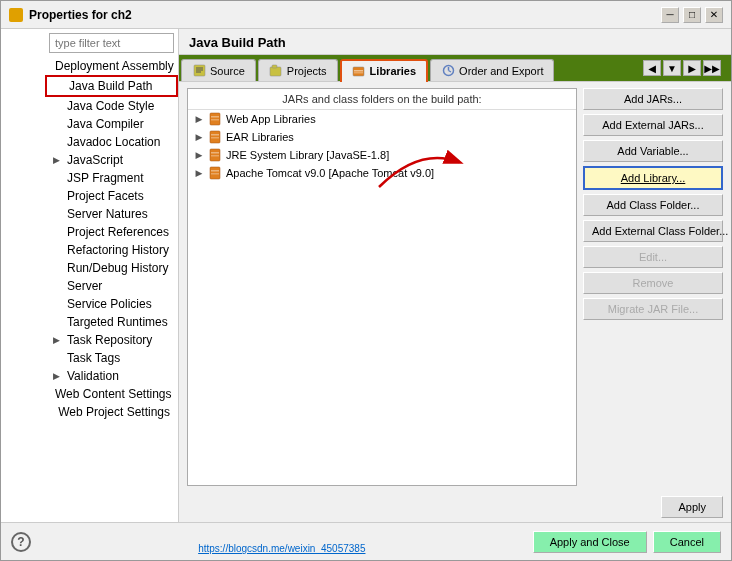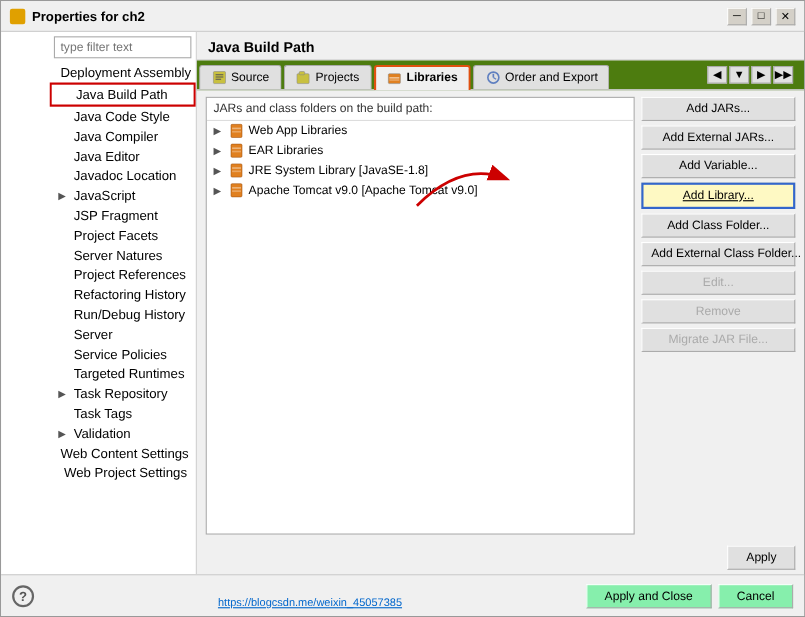--- a/index.html
+++ b/index.html
@@ -180,20 +180,21 @@
       display: flex;
       flex: 1;
       padding: 6px 8px;
       gap: 6px;
     }
     .libraries-panel {
       flex: 1;
       border: 1px solid #aaa;
       background: #fff;
       overflow-y: auto;
+      text-align: center;
     }
     .lib-desc {
       padding: 4px 6px;
       font-size: 11px;
       color: #333;
       border-bottom: 1px solid #ddd;
     }
     .lib-item {
       display: flex;
       align-items: center;
@@ -313,24 +314,20 @@
             <span style="width: 12px; display: inline-block;"></span>
             <span>Java Build Path</span>
           </div>
           <div class="nav-item">
             <span style="width: 12px; display: inline-block;"></span>
             <span>Java Code Style</span>
           </div>
           <div class="nav-item">
             <span style="width: 12px; display: inline-block;"></span>
             <span>Java Compiler</span>
-          </div>
-          <div class="nav-item">
-            <span style="width: 12px; display: inline-block;"></span>
-            <span>Java Editor</span>
           </div>
           <div class="nav-item">
             <span style="width: 12px; display: inline-block;"></span>
             <span>Javadoc Location</span>
           </div>
           <div class="nav-item">
             <span class="nav-arrow">▶</span>
             <span>JavaScript</span>
           </div>
           <div class="nav-item">

